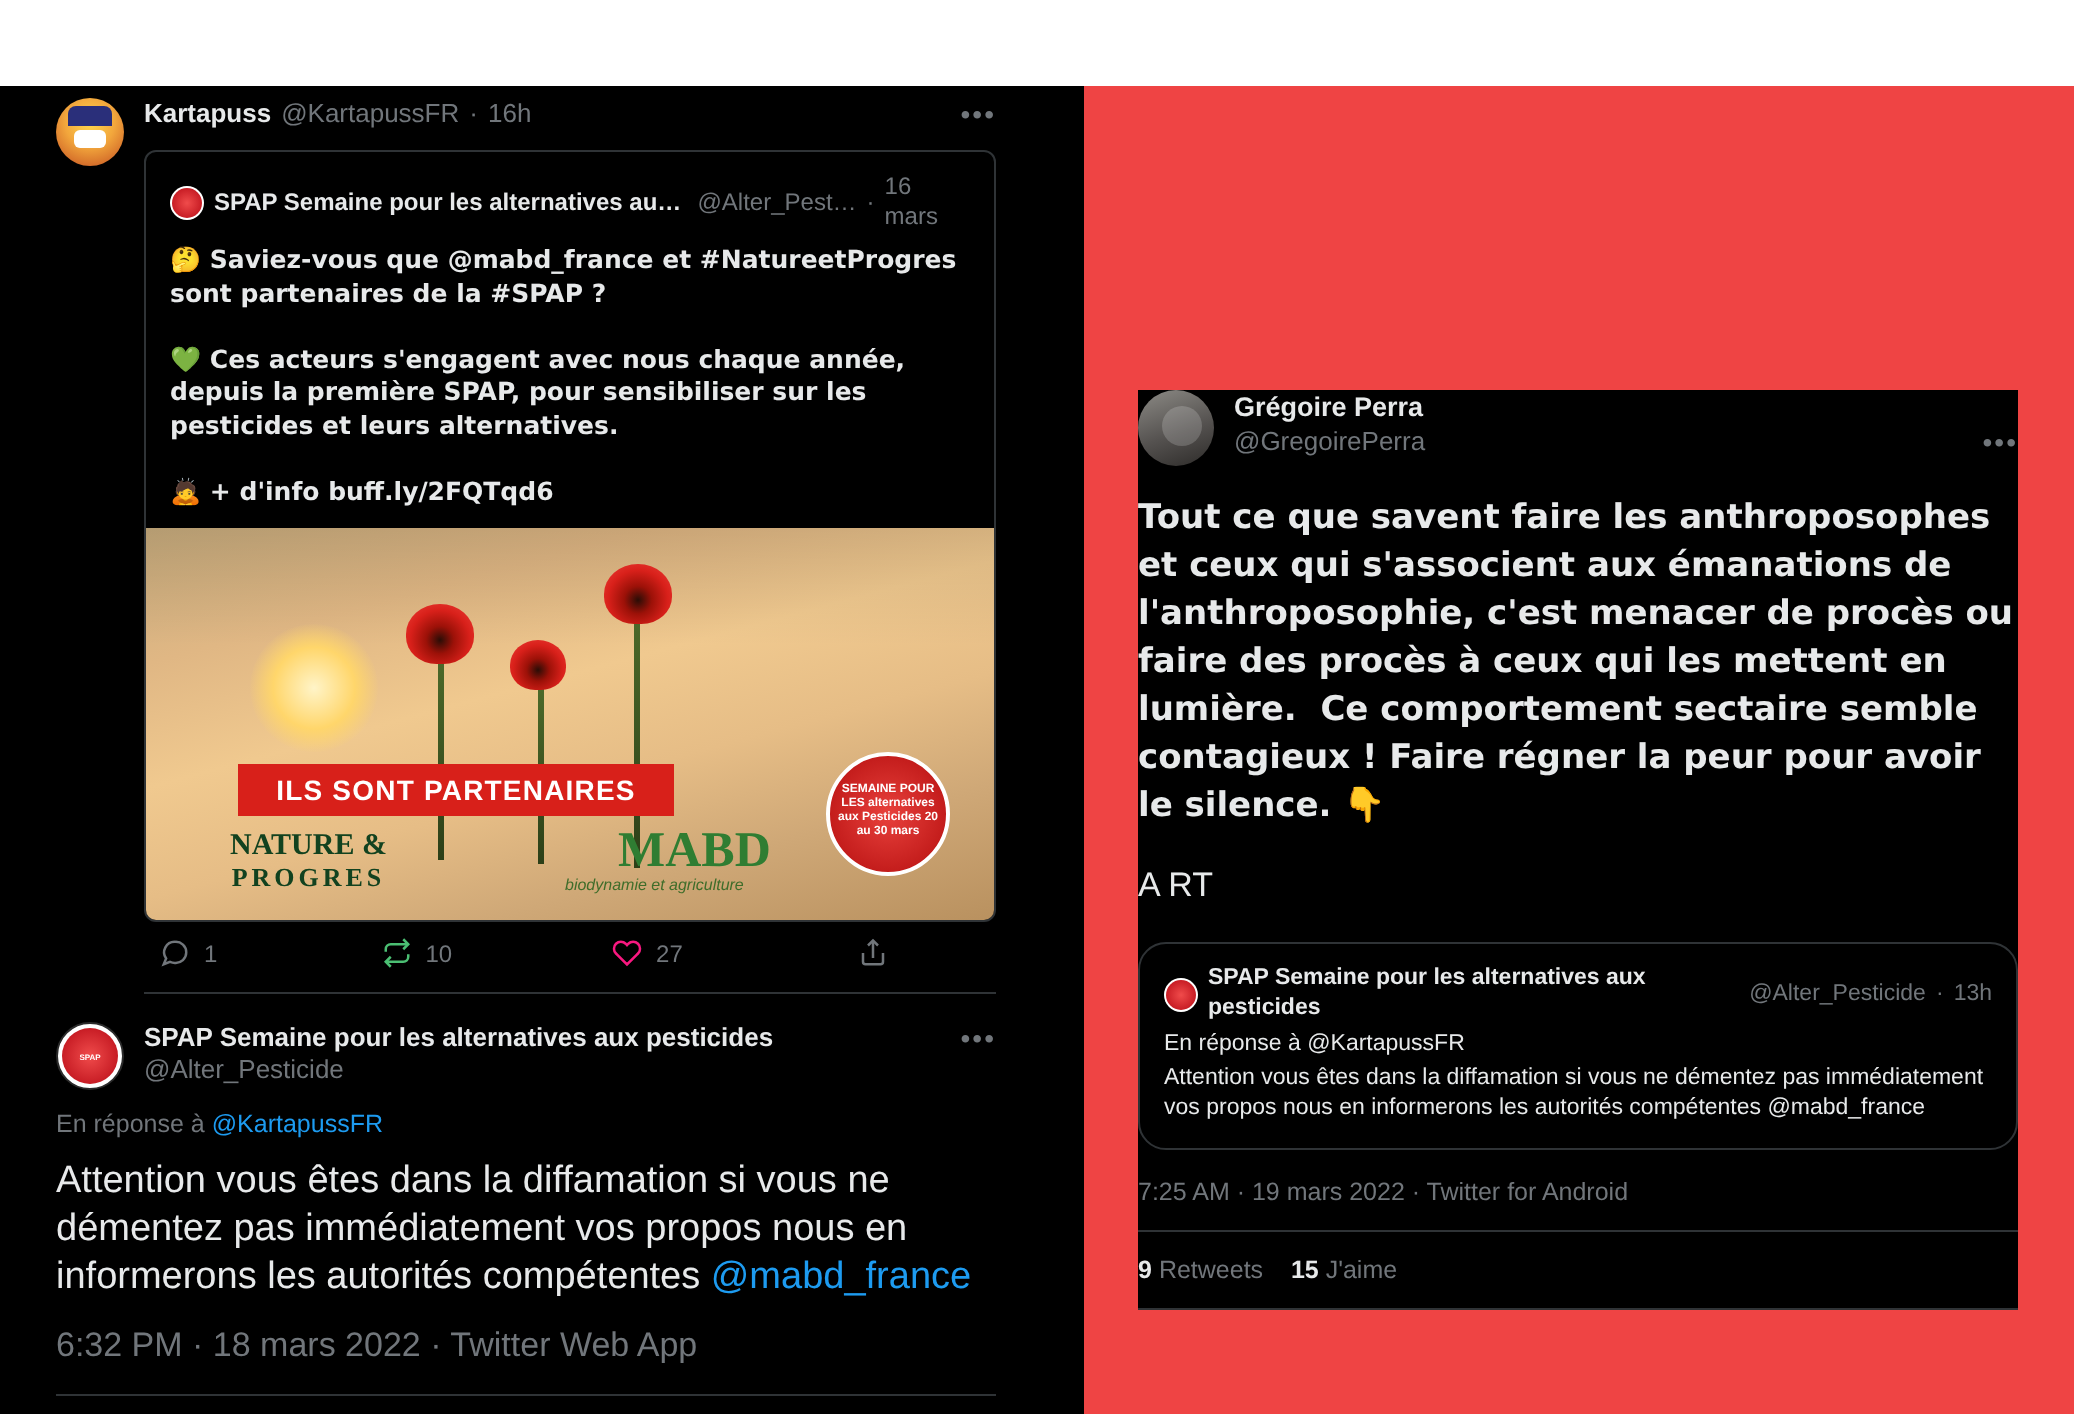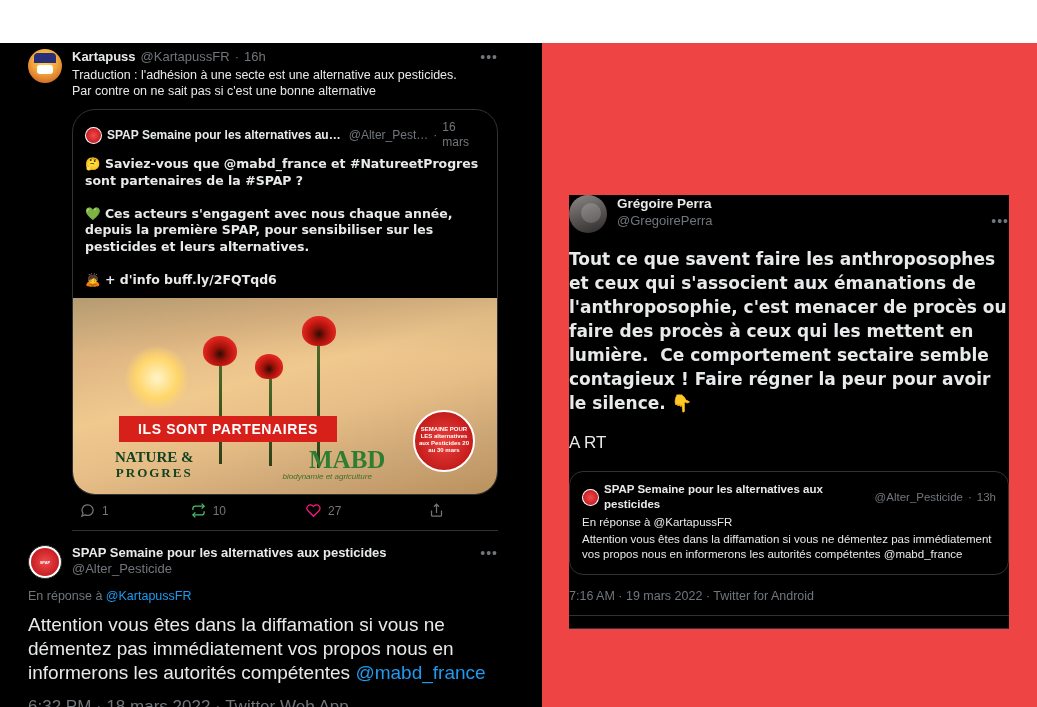--- a/index.html
+++ b/index.html
@@ -105,21 +105,21 @@
     font-size: 12.5px;
     line-height: 16px;
     color: #e7e9ea;
     margin-top: 2px;
     white-space: pre-wrap;
   }
   
   .quote-card {
     margin-top: 10px;
     border: 1px solid #2f3336;
-    border-radius: 23px;
+    border-radius: 6px;
     overflow: hidden;
     background: transparent;
   }
   .quote-head {
     display: flex; align-items: center; gap: 5px;
     padding: 10px 12px 0 12px;
     font-size: 12px; line-height: 15px;
   }
   .mini-avatar {
     width: 17px; height: 17px; border-radius: 50%;
@@ -290,22 +290,20 @@
       <div class="tw-row" style="padding-top:6px;">
         <div class="avatar avatar-kart"></div>
         <div class="tw-body">
           <div class="name-line">
             <span class="name">Kartapuss</span>
             <span class="handle">@KartapussFR</span>
             <span class="dot">·</span>
             <span class="time">16h</span>
             <span class="more-dots">•••</span>
           </div>
-          <div class="tw-text">Traduction : l'adhésion à une secte est une alternative aux pesticides.
-Par contre on ne sait pas si c'est une bonne alternative</div>
 
           <div class="quote-card">
             <div class="quote-head">
               <span class="mini-avatar">
                   <span class="mi"></span>
                 </span>
               <span class="quote-name">SPAP Semaine pour les alternatives aux…</span>
               <span class="quote-meta">@Alter_Pest…</span>
               <span class="quote-meta">·</span>
               <span class="quote-meta">16 mars</span>
@@ -426,20 +424,27 @@
             </span>
           <span class="rq-name">SPAP Semaine pour les alternatives aux pesticides</span>
           <span class="rq-meta">@Alter_Pesticide</span>
           <span class="rq-meta">·</span>
           <span class="rq-meta">13h</span>
         </div>
         <div class="rq-replyto">En réponse à @KartapussFR</div>
         <div class="rq-text">Attention vous êtes dans la diffamation si vous ne démentez pas immédiatement vos propos nous en informerons les autorités compétentes @mabd_france</div>
       </div>
 
-      <div class="right-ts">7:16 AM · 19 mars 2022 · Twitter for Android</div>
+      <div class="right-ts">7:25 AM · 19 mars 2022 · Twitter for Android</div>
       <div class="right-sep"></div>
 
+      <div class="right-stats">
+        <b>9</b>
+        <span>Retweets</span>
+        &nbsp;&nbsp;
+        <b>15</b>
+        <span>J'aime</span>
+      </div>
       <div class="right-sep2"></div>
     </div>
   </div>
 
 </div>
 
 </body></html>

